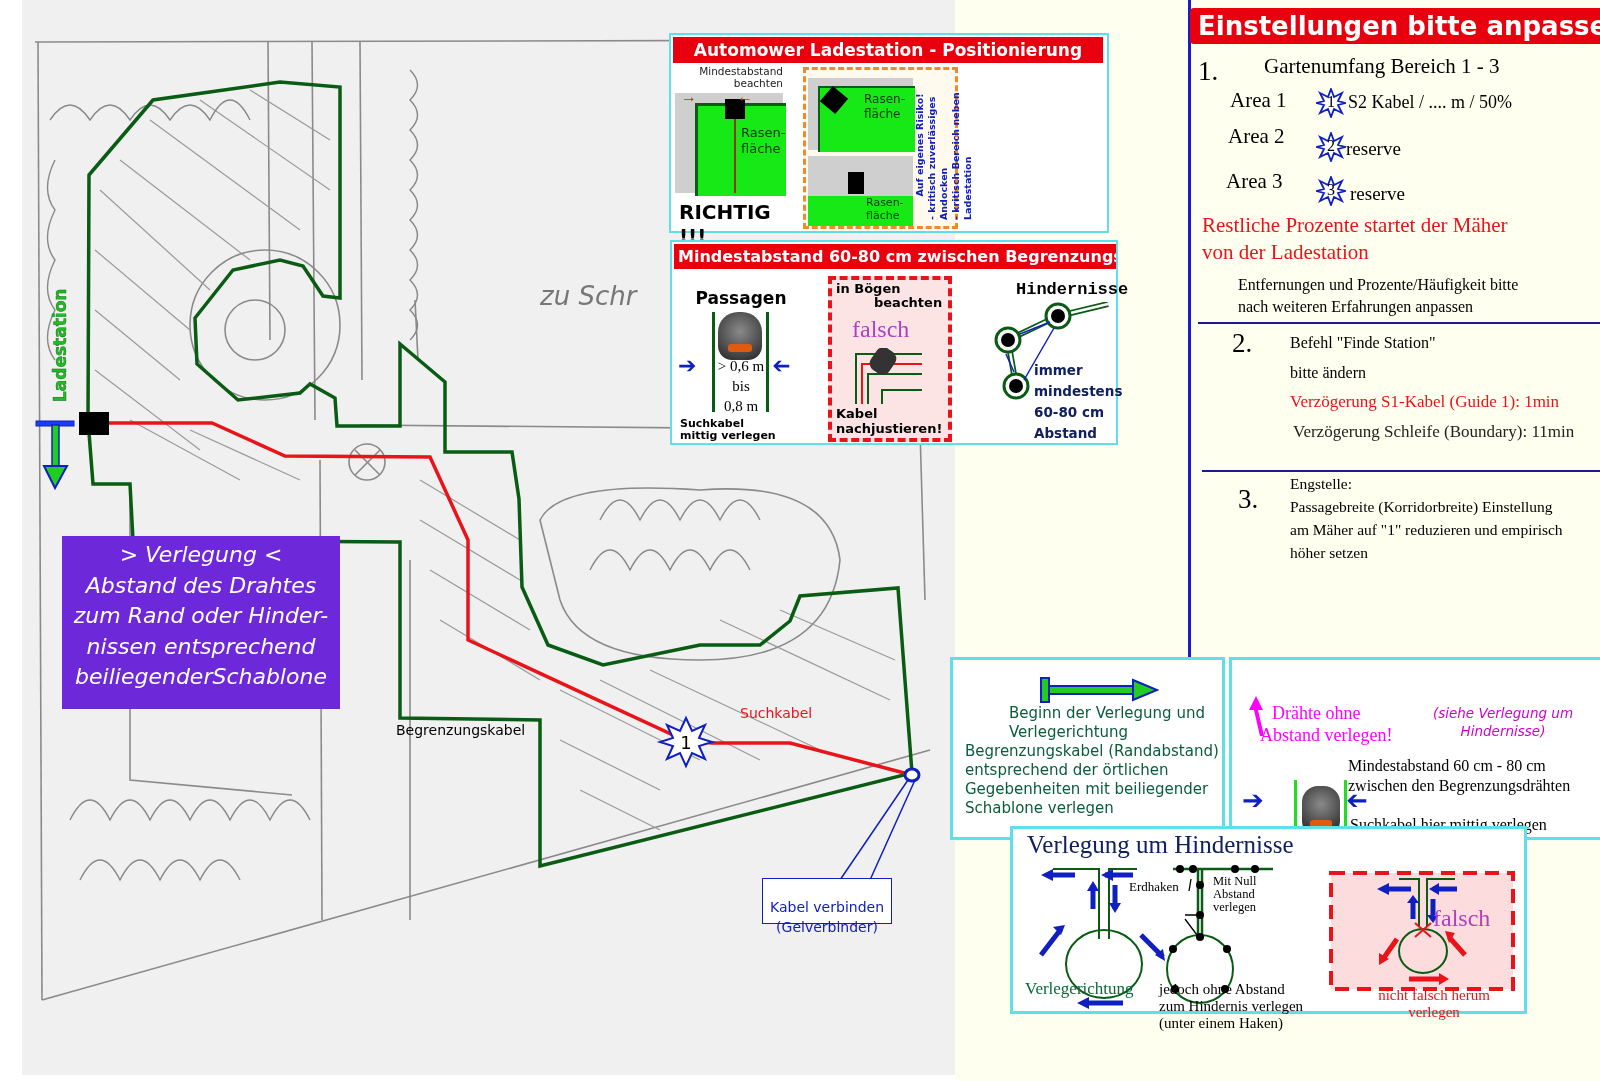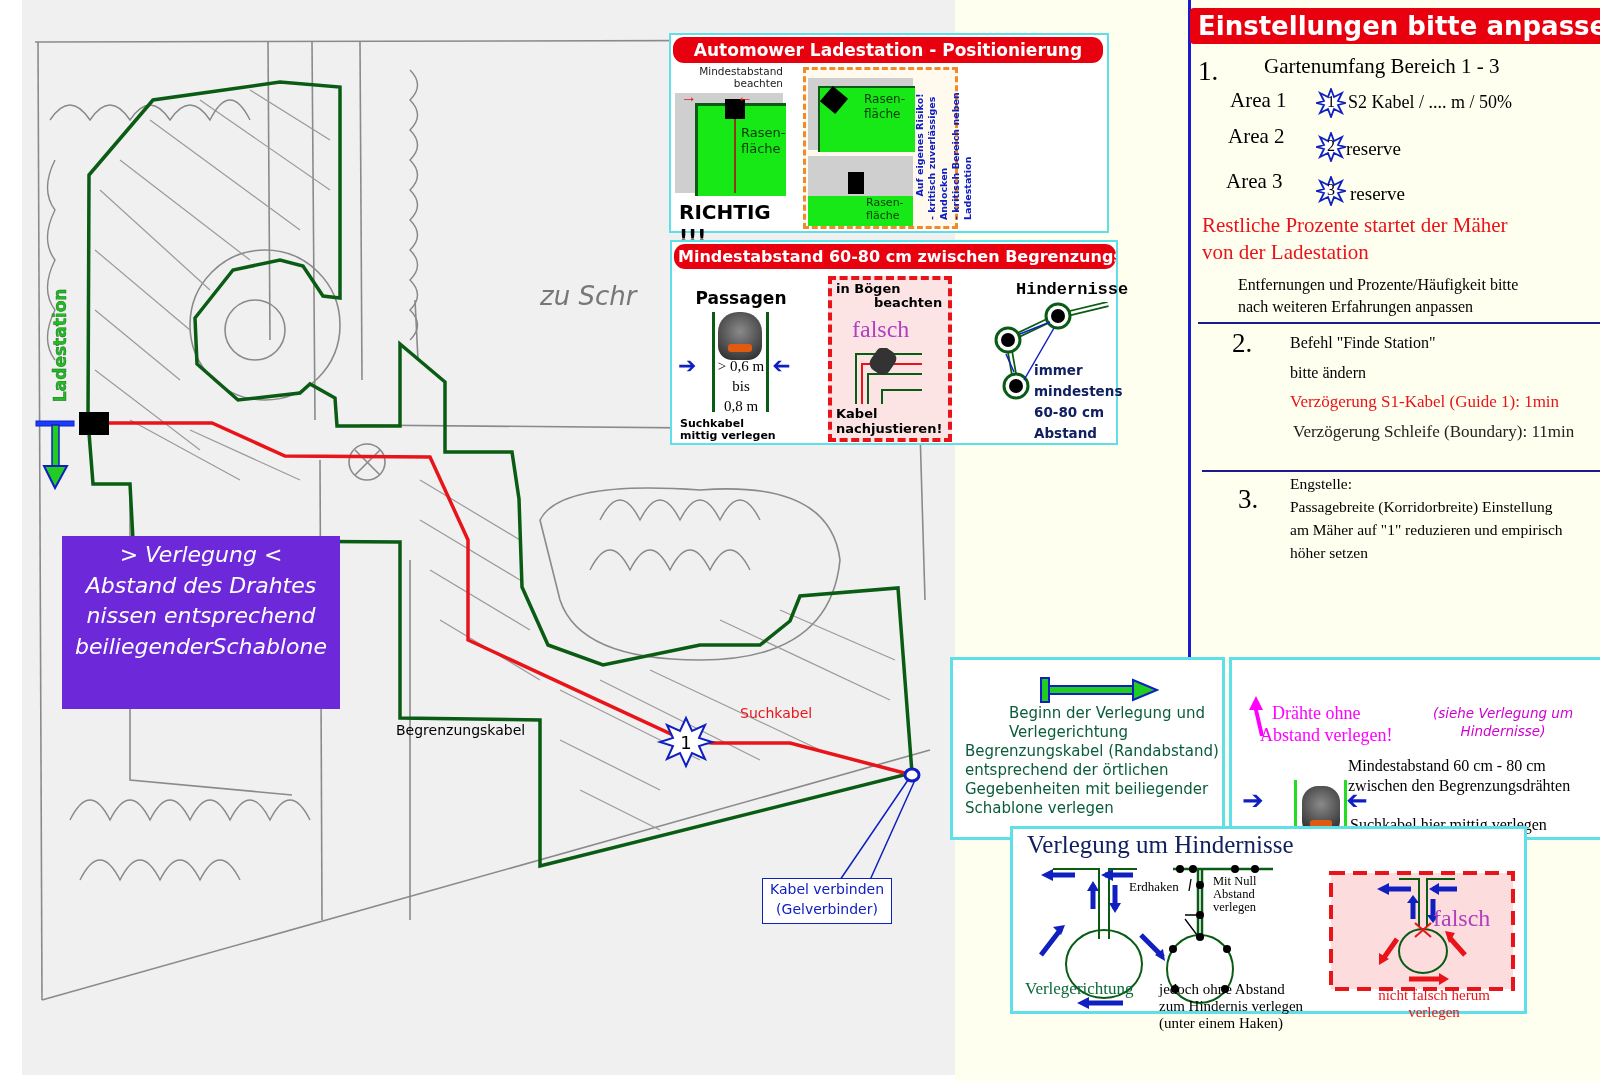--- a/index.html
+++ b/index.html
@@ -2,21 +2,21 @@
 <html><head>
 <meta charset="utf-8">
 <style>
   html,body{margin:0;padding:0;}
   body{width:1600px;height:1081px;position:relative;overflow:hidden;background:#fffff0;font-family:"Liberation Sans",sans-serif;}
   .abs{position:absolute;}
   #sketch{position:absolute;left:0;top:0;width:955px;height:1081px;background:#ffffff;}
   #sketch-paper{position:absolute;left:22px;top:0;width:933px;height:1075px;background:#f0f0f0;}
   svg text{font-family:"DejaVu Sans",sans-serif;}
   .panel{position:absolute;background:#fff;border:2px solid #5fe0e8;box-sizing:border-box;}
-  .redbar{position:absolute;background:#e8000f;color:#fff;font-family:"DejaVu Sans",sans-serif;font-weight:bold;white-space:nowrap;overflow:hidden;border-radius:11px;}
+  .redbar{position:absolute;background:#e8000f;color:#fff;font-family:"DejaVu Sans",sans-serif;font-weight:bold;white-space:nowrap;overflow:hidden;}
   .serif{font-family:"Liberation Serif",serif;}
   .cond{font-family:"DejaVu Sans",sans-serif;}
 </style>
 </head>
 <body>
 
 <div id="sketch">
   <div id="sketch-paper"></div>
   <svg class="abs" style="left:0;top:0" width="955" height="1081">
 
@@ -92,28 +92,29 @@
       <polygon points="686,718 692,731 705,725 699,738 712,742 699,746 705,759 692,753 686,766 680,753 667,759 673,746 660,742 673,738 667,725 680,731" fill="#fff" stroke="#1020c0" stroke-width="2"></polygon>
       <text x="686" y="749" font-size="18" text-anchor="middle" fill="#000" font-family="Liberation Serif,serif">1</text>
     </g>
 
     <ellipse cx="912" cy="775" rx="7" ry="6" fill="#fff" stroke="#1020c0" stroke-width="3"></ellipse>
     <path d="M908,780 L840,880 M915,780 L870,880" stroke="#1020c0" stroke-width="1.5"></path>
     <text x="740" y="718" font-size="14" fill="#e8141a">Suchkabel</text>
     <text x="396" y="735" font-size="14" fill="#000">Begrenzungskabel</text>
   </svg>
 
-  <div class="abs" style="left:762px;top:878px;width:130px;height:46px;background:#fff;border:1.5px solid #1020c0;color:#1020c0;font-family:'DejaVu Sans',sans-serif;font-size:14px;text-align:center;line-height:20px;padding-top:0;box-sizing:border-box;">
+  <div class="abs" style="left:762px;top:878px;width:130px;height:46px;background:#fff;border:1.5px solid #1020c0;color:#1020c0;font-family:'DejaVu Sans',sans-serif;font-size:14px;text-align:center;line-height:20px;padding-top:18px;box-sizing:border-box;">
     <div>Kabel verbinden</div>
     <div>(Gelverbinder)</div>
   </div>
 
   <div class="abs" style="left:62px;top:536px;width:278px;height:173px;background:#6d28d9;color:#fff;font-family:'DejaVu Sans',sans-serif;font-style:italic;font-size:22px;text-align:center;line-height:30.5px;padding-top:4px;box-sizing:border-box;">
     <div>&gt; Verlegung &lt;</div>
     <div>Abstand des Drahtes</div>
+    <div>zum Rand oder Hinder-</div>
     <div>nissen entsprechend</div>
     <div>beiliegenderSchablone</div>
   </div>
 </div>
 
 <div class="panel" style="left:669px;top:33px;width:440px;height:200px;">
   <div class="redbar" style="left:2px;top:2px;width:430px;height:26px;font-size:17px;line-height:26px;text-align:center;">Automower Ladestation - Positionierung</div>
 
   <div class="abs" style="left:4px;top:30px;width:110px;height:165px;">
     <div class="abs cond" style="left:0;top:0;width:108px;font-size:10.5px;text-align:right;line-height:12px;color:#222;">

